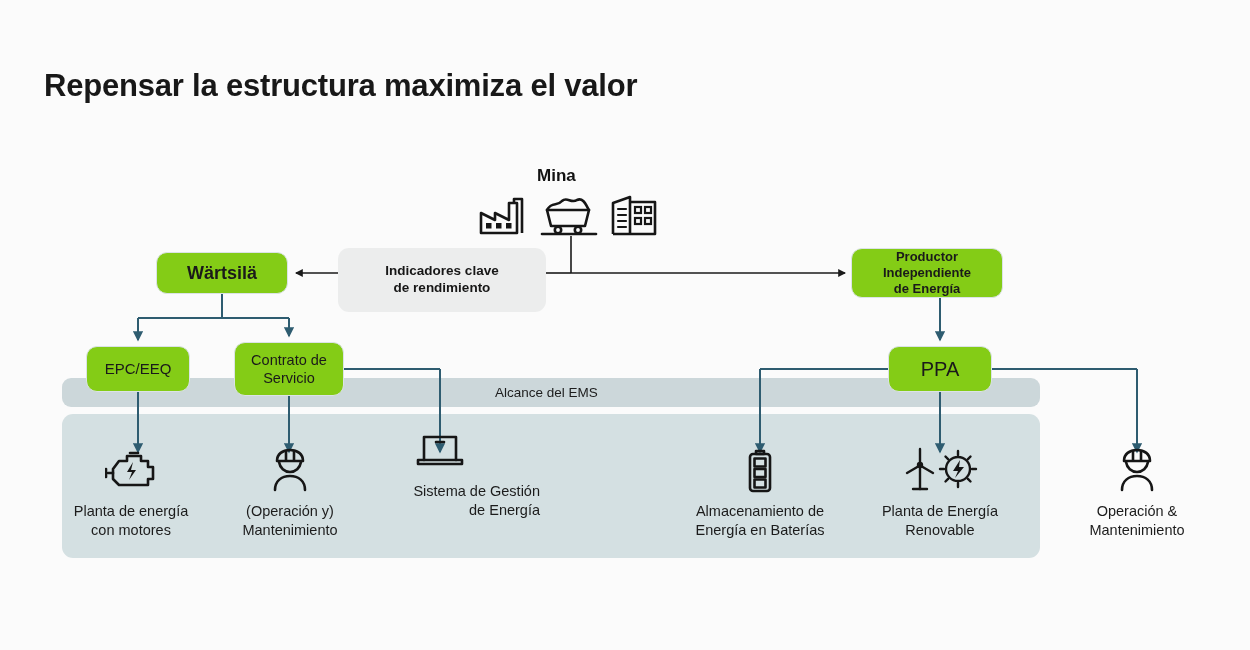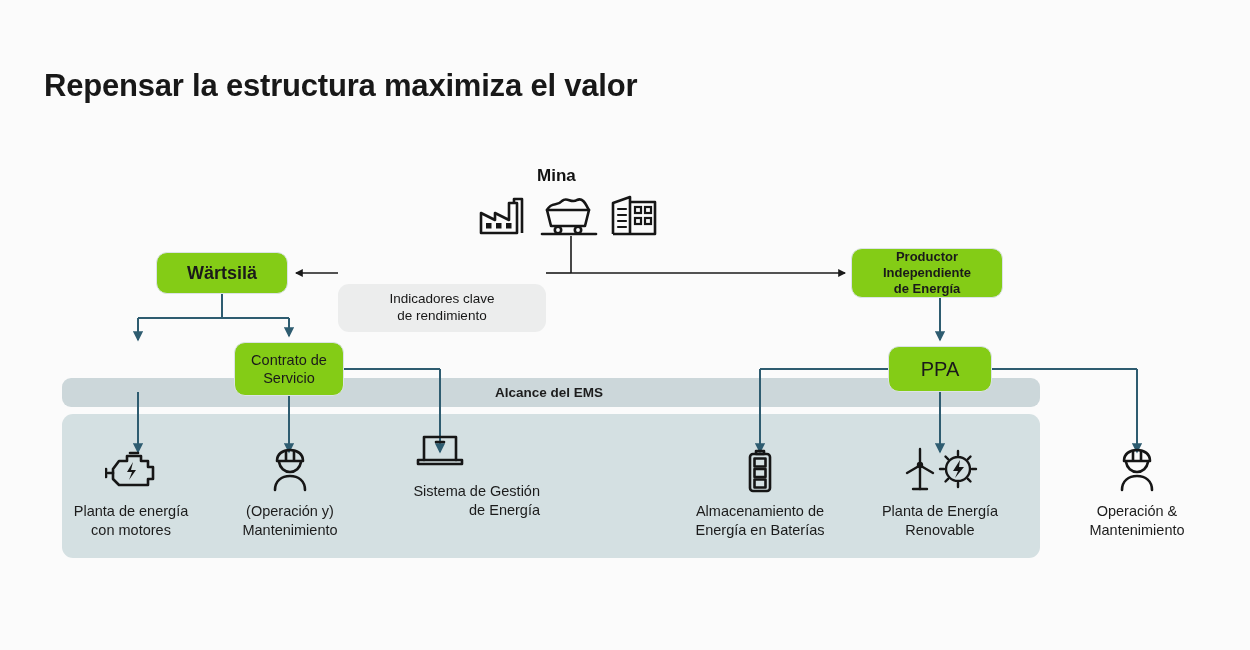--- a/index.html
+++ b/index.html
@@ -40,21 +40,21 @@
     width: 978px;
     height: 29px;
     background: #ccd7da;
     border-radius: 9px;
   }
   .ems-band-label {
     position: absolute;
     left: 495px;
     top: 385px;
     font-size: 13.5px;
-    font-weight: bold;
+    font-weight: normal;
     color: #1d1d1d;
     white-space: nowrap;
   }
   .main-panel {
     position: absolute;
     left: 62px;
     top: 414px;
     width: 978px;
     height: 144px;
     background: #d4e0e2;
@@ -81,22 +81,22 @@
     background: #eceded;
     border: none;
     color: #171717;
   }
 
   #node-wartsila {
     left: 156px; top: 252px; width: 132px; height: 42px;
     font-size: 18px; font-weight: bold;
   }
   #node-kpi {
-    left: 338px; top: 248px; width: 208px; height: 48px;
-    font-size: 13.5px; font-weight: normal; margin-top: 36px;
+    left: 338px; top: 248px; width: 208px; height: 64px;
+    font-size: 13.5px; font-weight: bold;
   }
   #node-ipp {
     left: 851px; top: 248px; width: 152px; height: 50px;
     font-size: 13px; font-weight: bold;
   }
   #node-epc {
     left: 86px; top: 346px; width: 104px; height: 46px;
     font-size: 15px;
   }
   #node-contrato {
@@ -279,20 +279,23 @@
     </span>
   </div>
 
   <div class="node node-white" id="node-ipp">
     <span>
       <span>Productor Independiente</span><br>
       <span>de Energía</span>
     </span>
   </div>
 
+  <div class="node node-white" id="node-epc">
+    <span>EPC/EEQ</span>
+  </div>
 
   <div class="node node-white" id="node-contrato">
     <span>
       <span>Contrato de</span><br>
       <span>Servicio</span>
     </span>
   </div>
 
   <div class="node node-white" id="node-ppa">
     <span>PPA</span>

